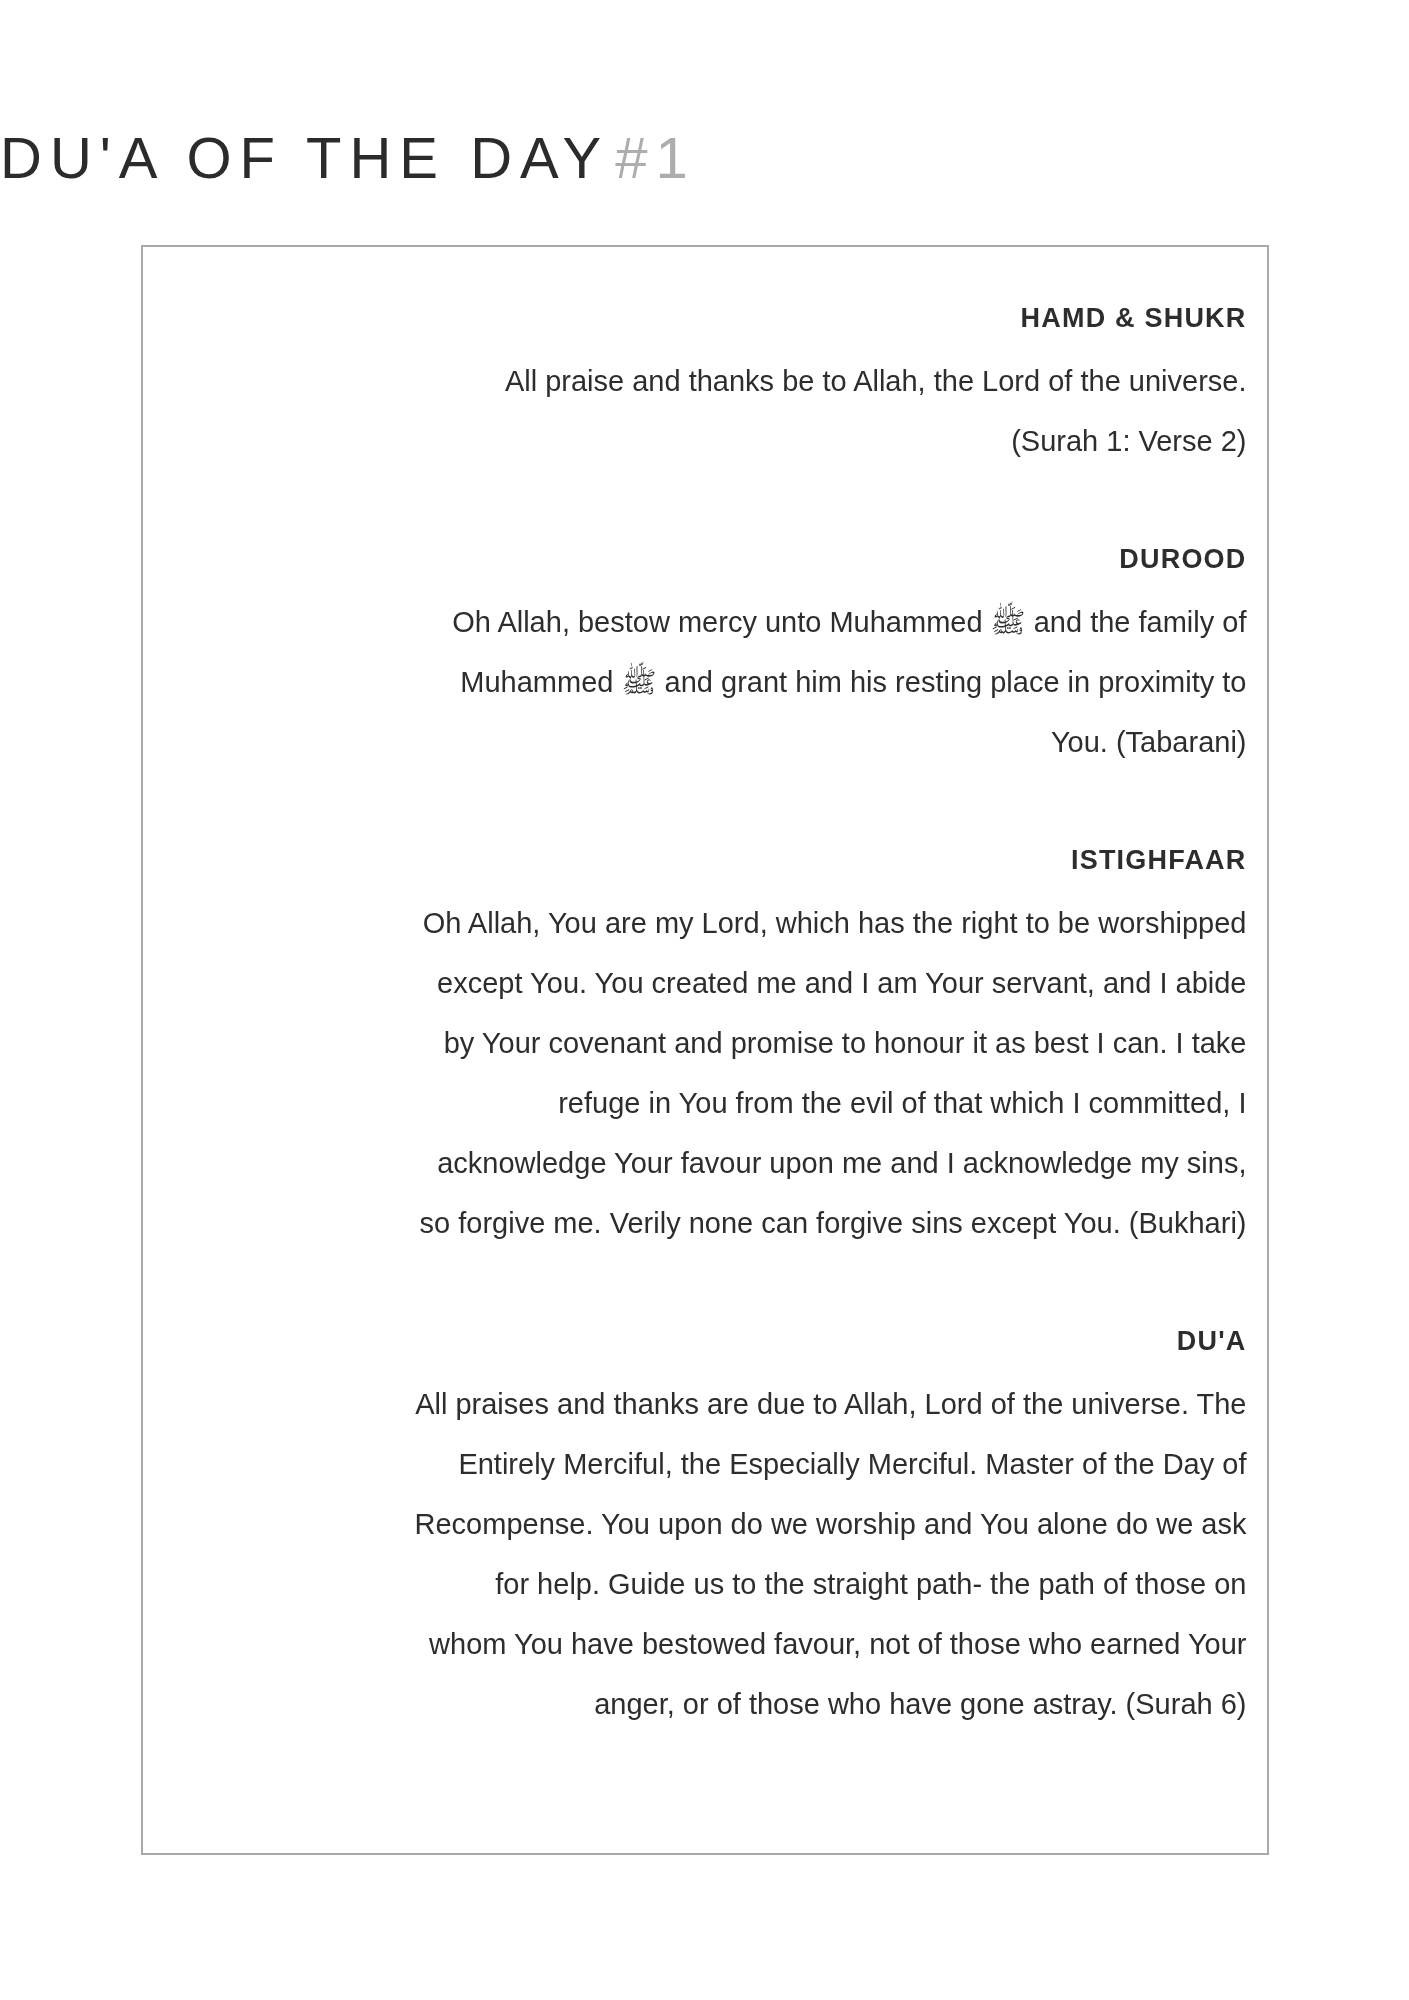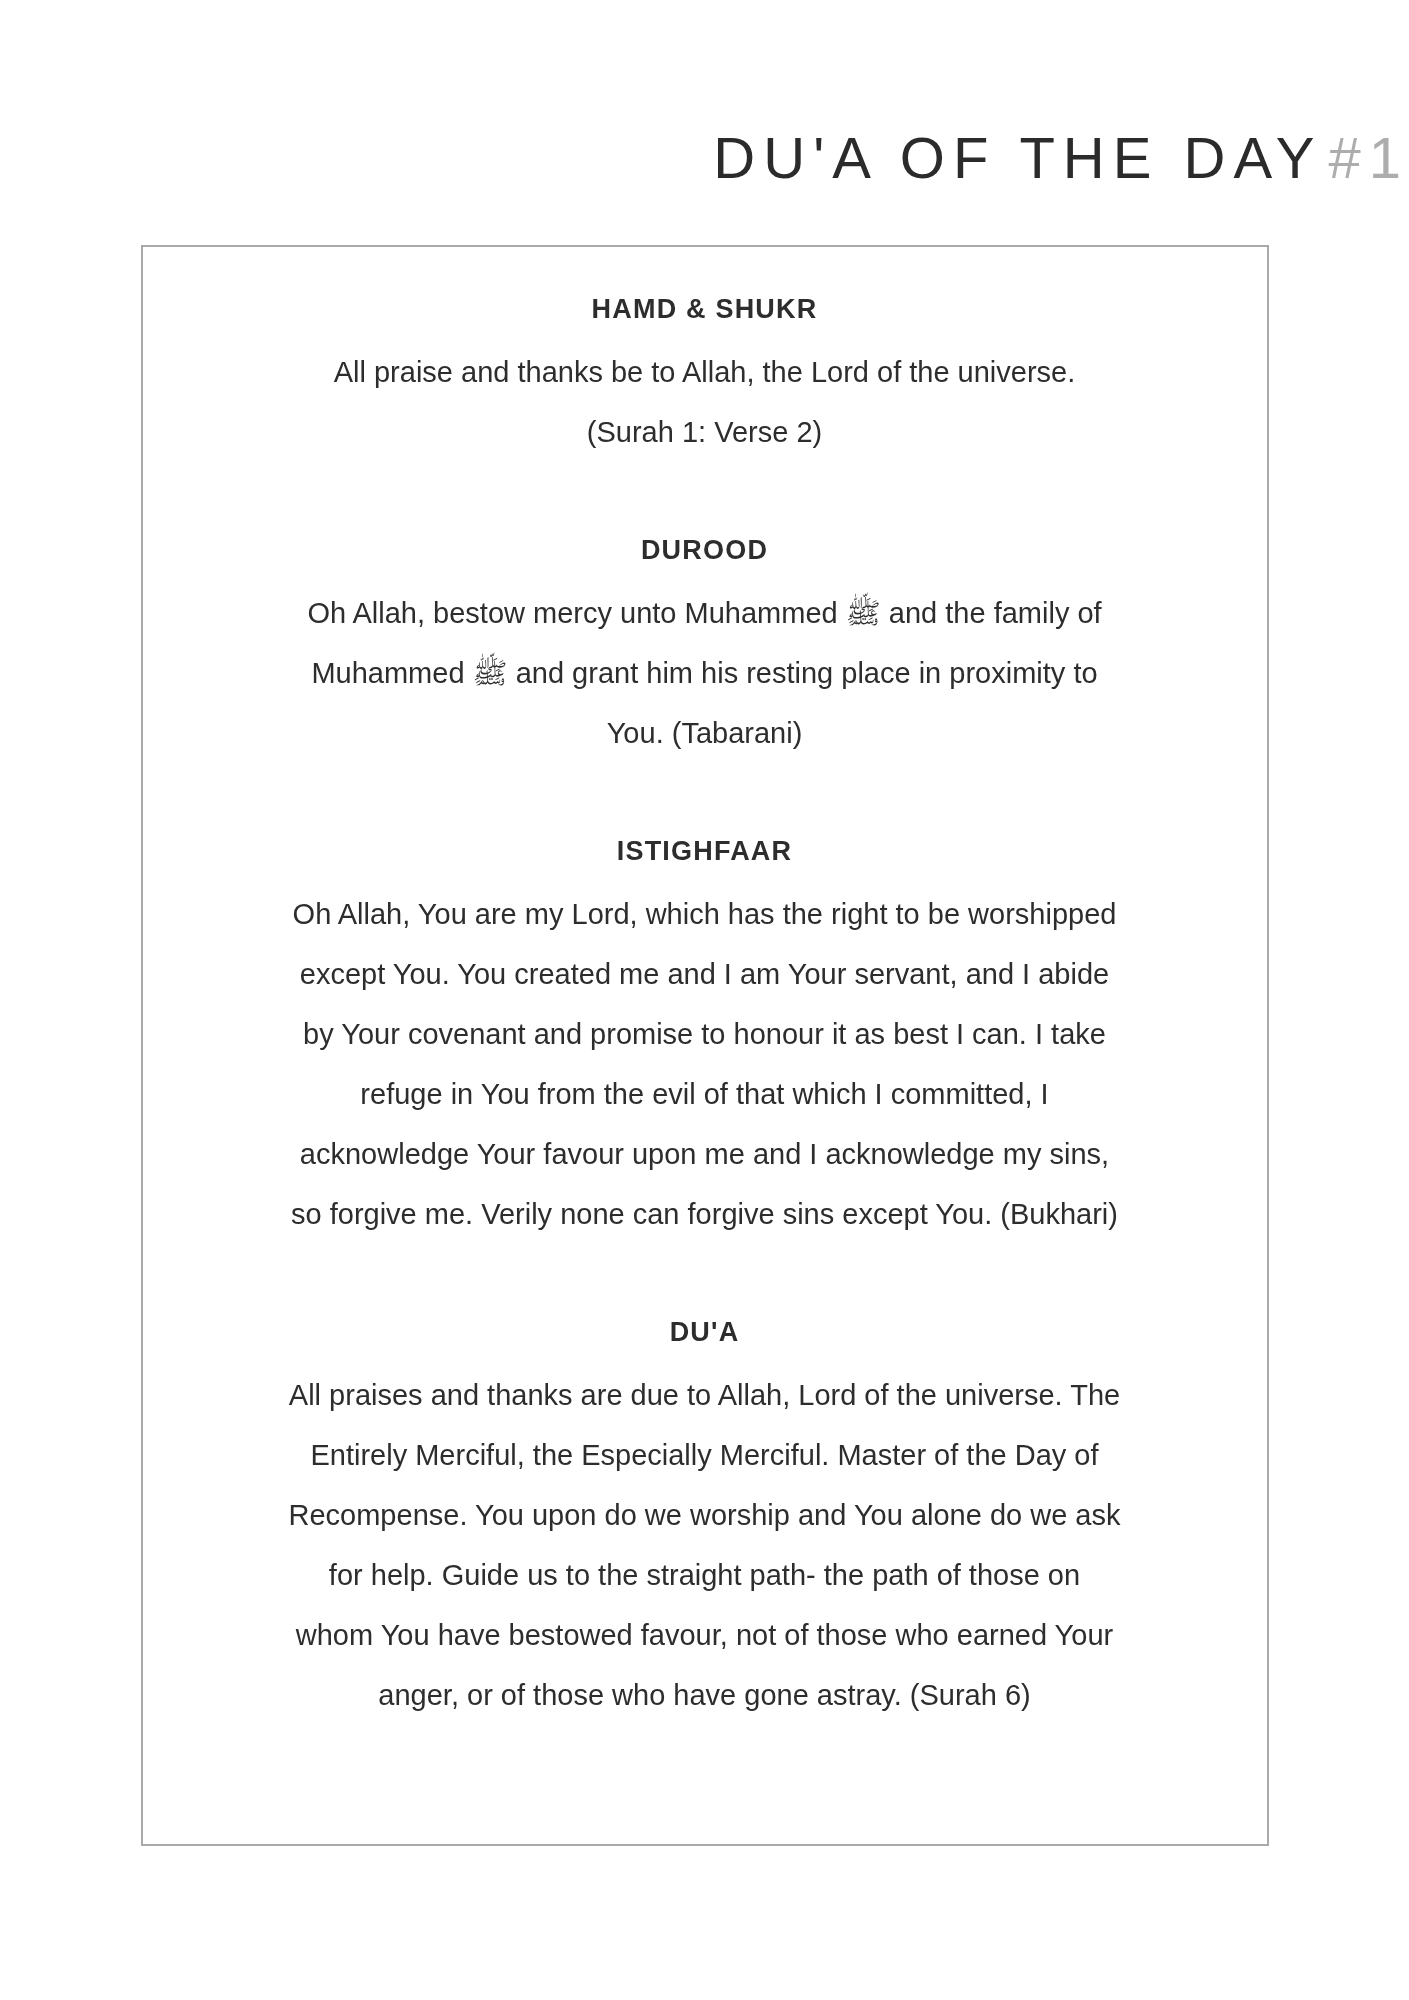--- a/index.html
+++ b/index.html
@@ -16,38 +16,38 @@
     background: var(--bg);
     font-family: "Liberation Sans", "DejaVu Sans", sans-serif;
     overflow: hidden;
   }
   .page {
     width: 1409px;
     height: 2000px;
     padding-top: 128px;
   }
   .page-title {
-    text-align: right;
+    text-align: left;
     font-size: 58px;
     line-height: 60px;
     font-weight: 400;
     letter-spacing: 8px;
     color: var(--title);
     white-space: nowrap;
   }
   .page-title .title-number {
     color: var(--title-number);
     margin-left: 6px;
   }
   .dua-card {
     width: 1128px;
     margin: 57px auto 0 auto;
     border: 2px solid var(--border);
-    padding: 32px 20px 119px 20px;
-    text-align: center;
+    padding: 41px 20px 119px 20px;
+    text-align: right;
     background: var(--bg);
   }
   .section { margin-top: 0; }
   .section + .section { margin-top: 58px; }
   .section-heading {
     font-size: 27px;
     font-weight: 700;
     line-height: 60px;
     letter-spacing: 1.2px;
     color: var(--body);

